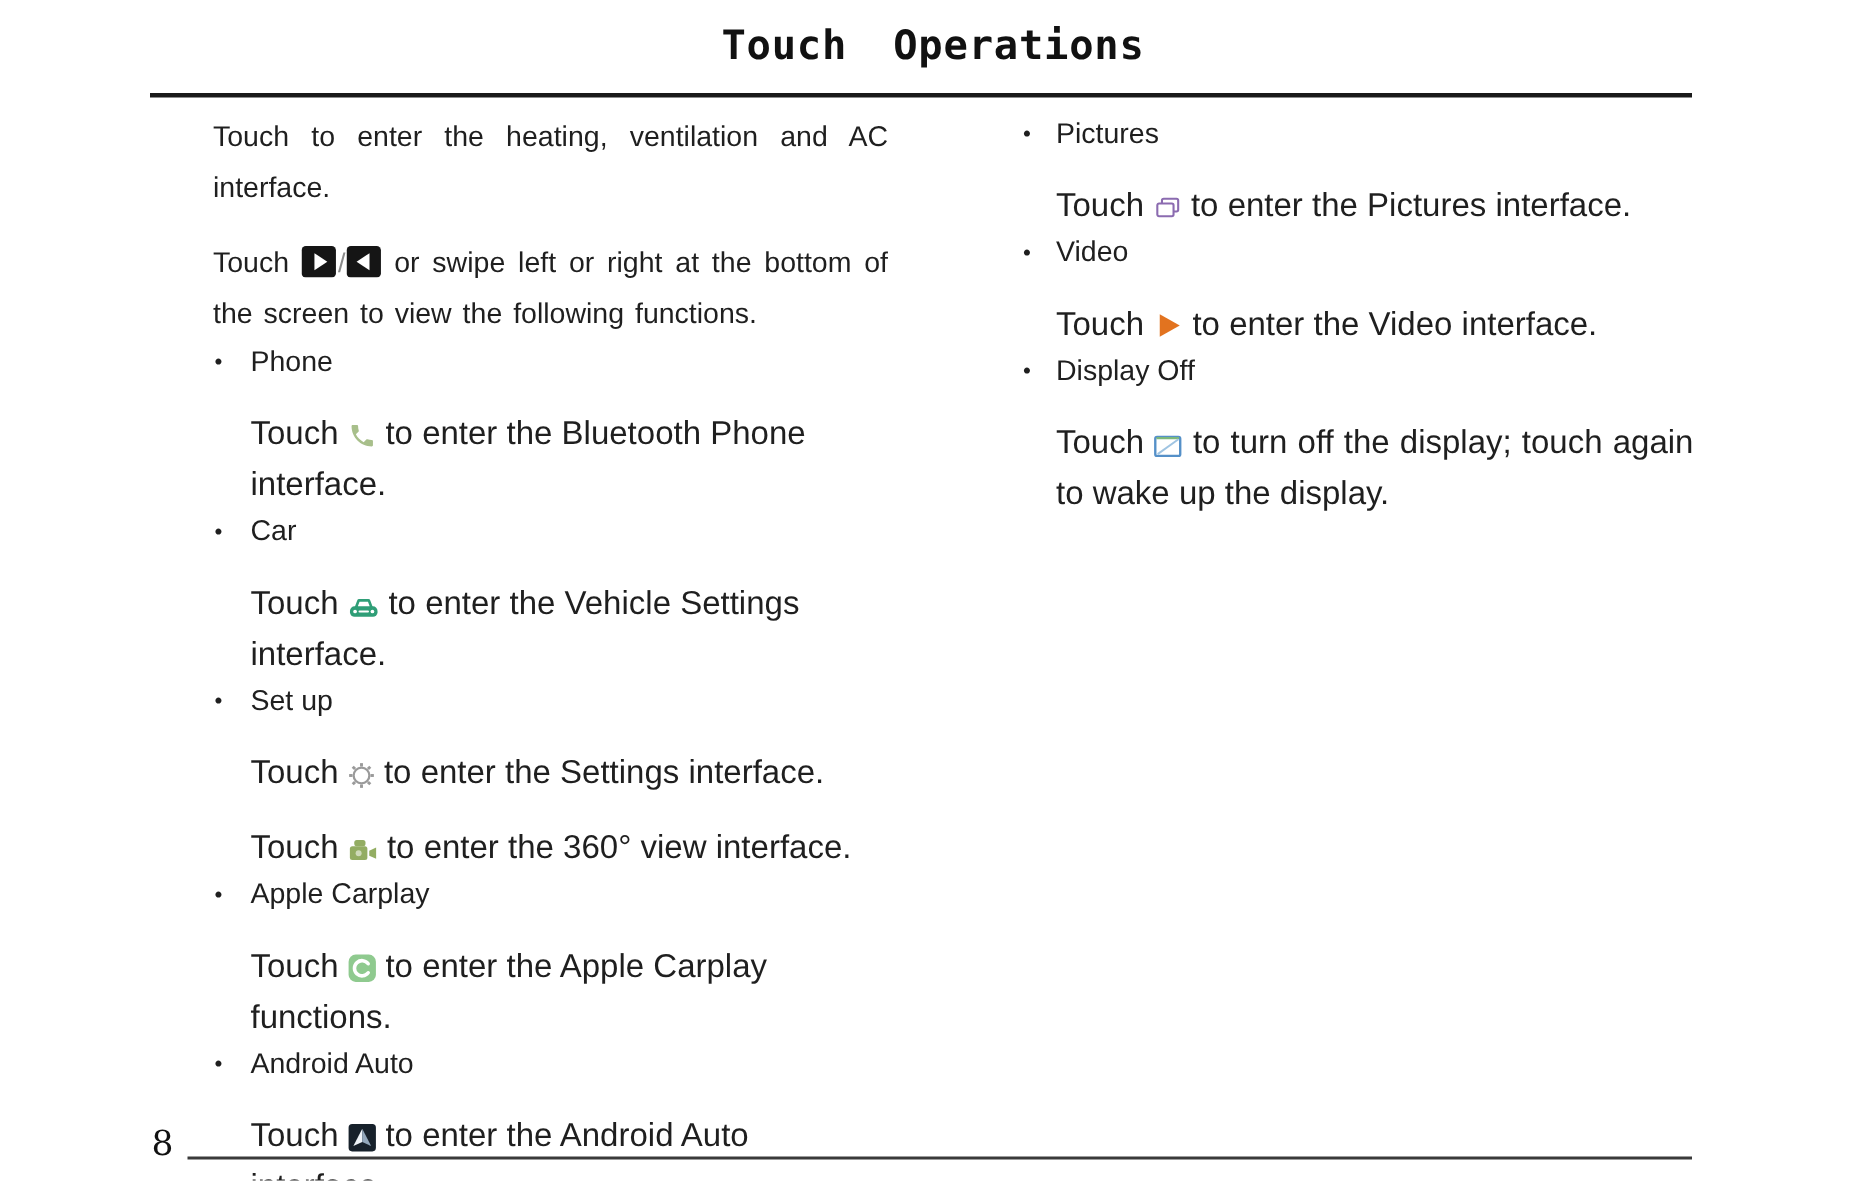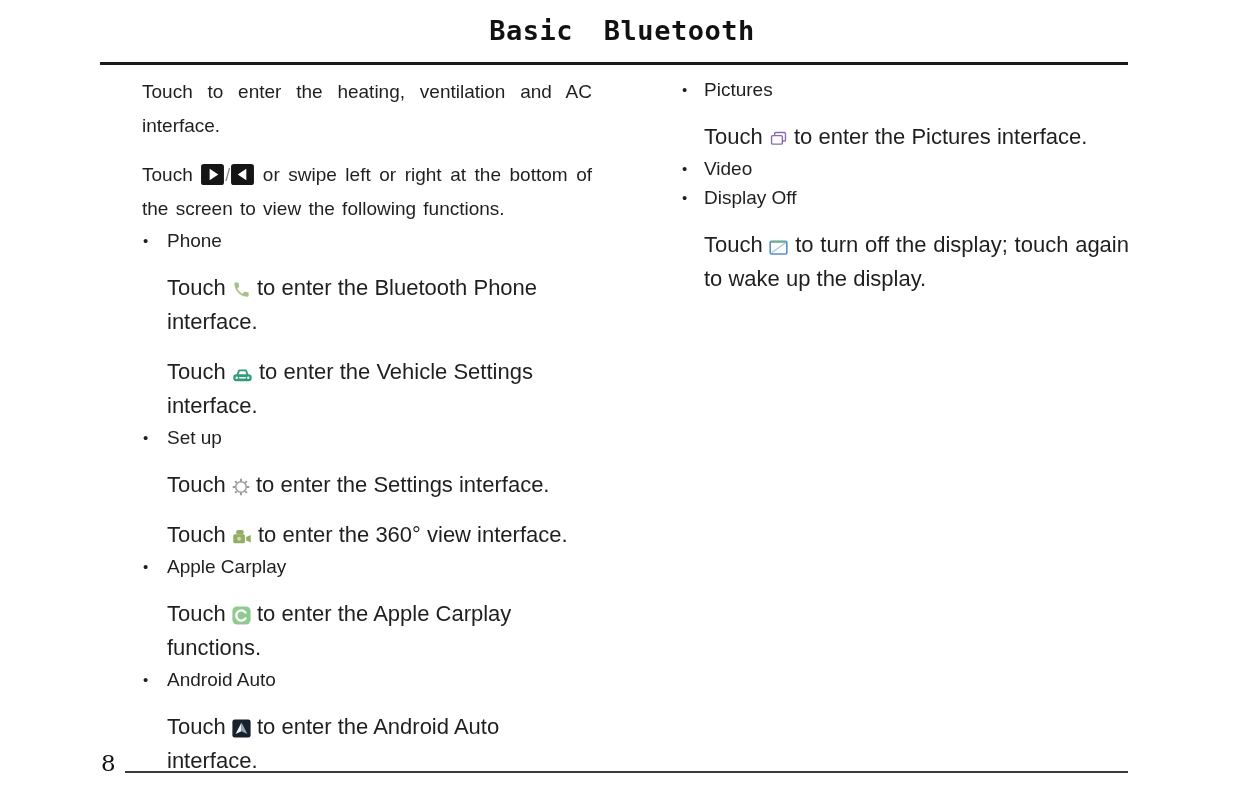--- a/index.html
+++ b/index.html
@@ -105,21 +105,21 @@
     right: 116px;
     top: 23px;
     height: 2px;
     background: #3a3a3a;
   }
 </style>
 </head>
 <body>
 
 <div class="page-header">
-  <div class="page-title">Basic Bluetooth</div>
+  <div class="page-title">Touch Operations</div>
   <div class="title-rule"></div>
 </div>
 
 <div class="content">
 
   <div class="col-left">
 
     <p class="para carryover">Touch to enter the heating, ventilation and AC interface.</p>
 
 
@@ -139,20 +139,23 @@
       <span class="bullet">•</span><span>Phone</span>
     </div>
     <p class="desc">
       <span>Touch</span>
       <span class="ico"><svg width="19" height="19" viewBox="0 0 24 24">
             <path d="M6.62 10.79c1.44 2.83 3.76 5.14 6.59 6.59l2.2-2.2c.27-.27.67-.36 1.02-.24 1.12.37 2.33.57 3.57.57.55 0 1 .45 1 1V20c0 .55-.45 1-1 1-9.39 0-17-7.61-17-17 0-.55.45-1 1-1h3.5c.55 0 1 .45 1 1 0 1.25.2 2.45.57 3.57.11.35.03.74-.25 1.02l-2.2 2.2z" fill="#a8bf8b"></path>
           </svg></span>
       <span>to enter the Bluetooth Phone interface.</span>
     </p>
 
+    <div class="bullet-item">
+      <span class="bullet">•</span><span>Car</span>
+    </div>
     <p class="desc">
       <span>Touch</span>
       <span class="ico"><svg width="21" height="15" viewBox="0 0 24 17">
             <path d="M5 8 L7 2.5 Q7.3 1.5 8.5 1.5 h7 Q16.7 1.5 17 2.5 L19 8 Z" fill="#2f9e77"></path>
             <rect x="1.5" y="7" width="21" height="8" rx="3.5" fill="#2f9e77"></rect>
             <path d="M7.5 7 L8.8 3.5 h6.4 L16.5 7 Z" fill="#ffffff"></path>
             <circle cx="5.4" cy="11" r="1.4" fill="#ffffff"></circle>
             <circle cx="18.6" cy="11" r="1.4" fill="#ffffff"></circle>
             <rect x="8" y="10.2" width="8" height="1.6" rx="0.8" fill="#ffffff"></rect>
           </svg></span>
@@ -228,20 +231,27 @@
       <span class="ico"><svg width="19" height="17" viewBox="0 0 24 22" fill="none">
             <rect x="7" y="2" width="14" height="11" rx="1.5" stroke-width="1.8" stroke="#8b6bb0"></rect>
             <rect x="3" y="6" width="14" height="11" rx="1.5" fill="#ffffff" stroke-width="1.8" stroke="#8b6bb0"></rect>
           </svg></span>
       <span>to enter the Pictures interface.</span>
     </p>
 
     <div class="bullet-item">
       <span class="bullet">•</span><span>Video</span>
     </div>
+    <p class="desc">
+      <span>Touch</span>
+      <span class="ico"><svg width="20" height="20" viewBox="0 0 24 24">
+            <path d="M5 3 L21 12 L5 21 Z" fill="#e2731f"></path>
+          </svg></span>
+      <span>to enter the Video interface.</span>
+    </p>
 
     <div class="bullet-item">
       <span class="bullet">•</span><span>Display Off</span>
     </div>
     <p class="desc desc-wrap">
       <span>Touch</span>
       <span class="ico"><svg width="19" height="16" viewBox="0 0 24 20" fill="none">
             <rect x="1.5" y="1.5" width="21" height="16" rx="1.5" fill="#ffffff" stroke-width="2" stroke="#5590c8"></rect>
             <line x1="2.5" y1="2.5" x2="21.5" y2="2.5" stroke="#7cb87c" stroke-width="2"></line>
             <line x1="3.5" y1="16" x2="21" y2="3.5" stroke="#9fc4e2" stroke-width="1.6"></line>

